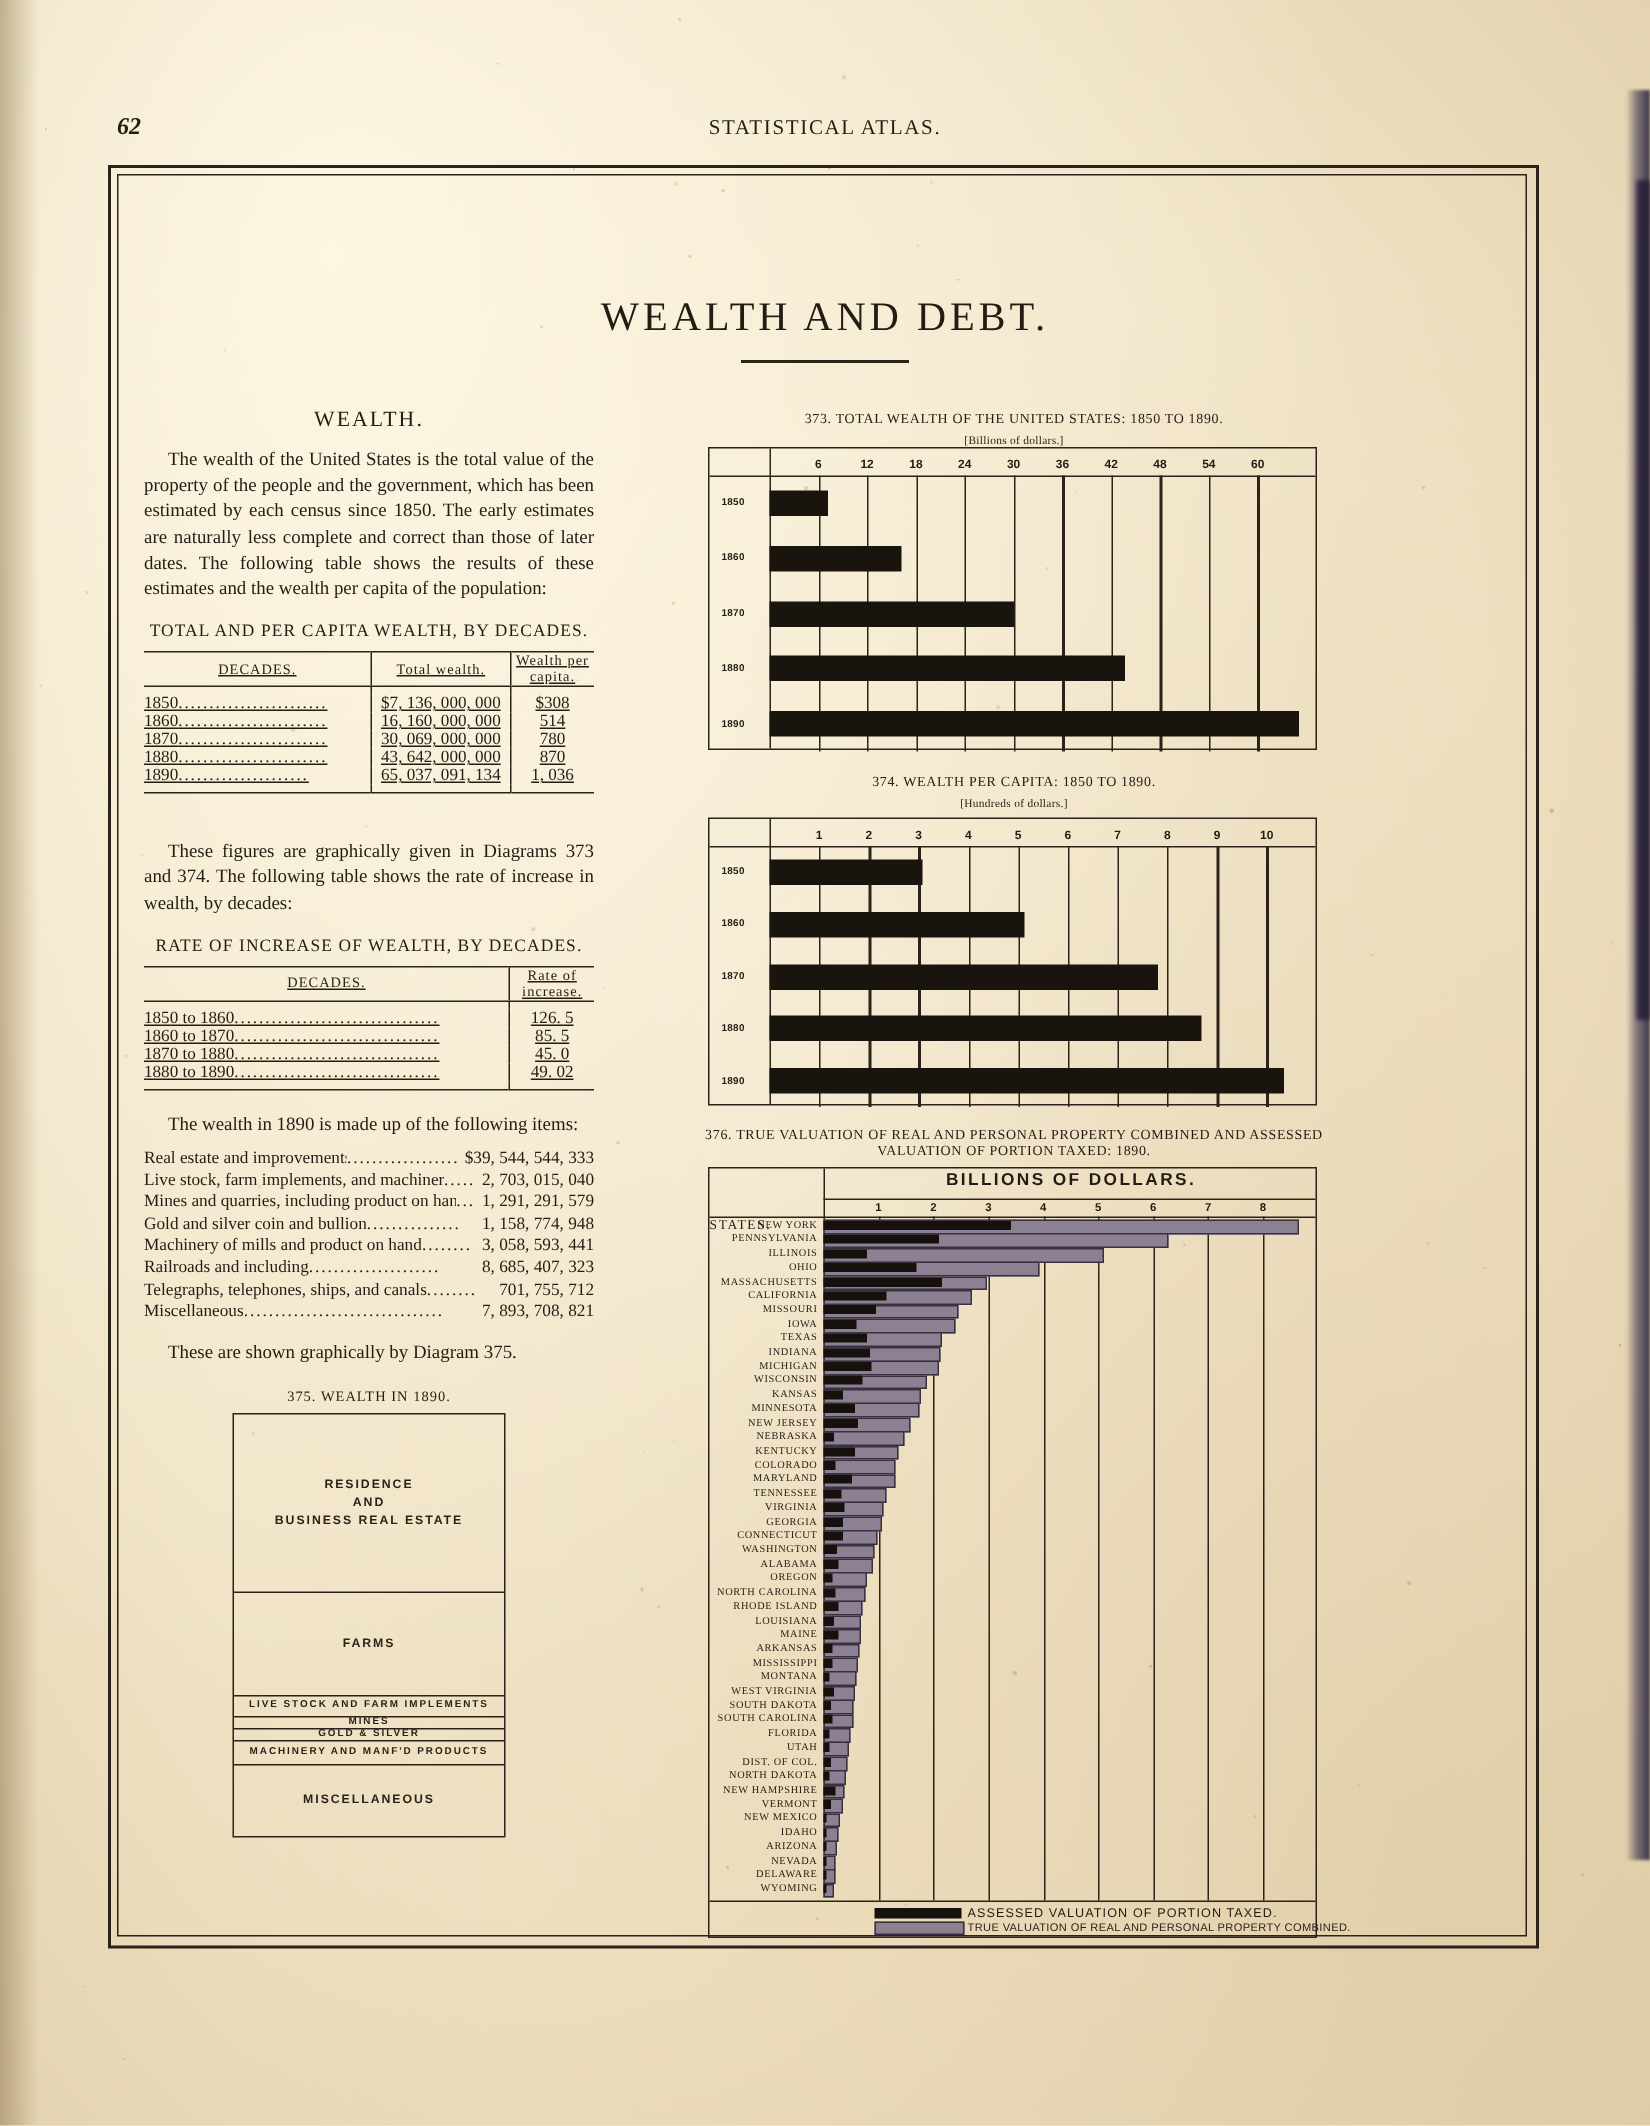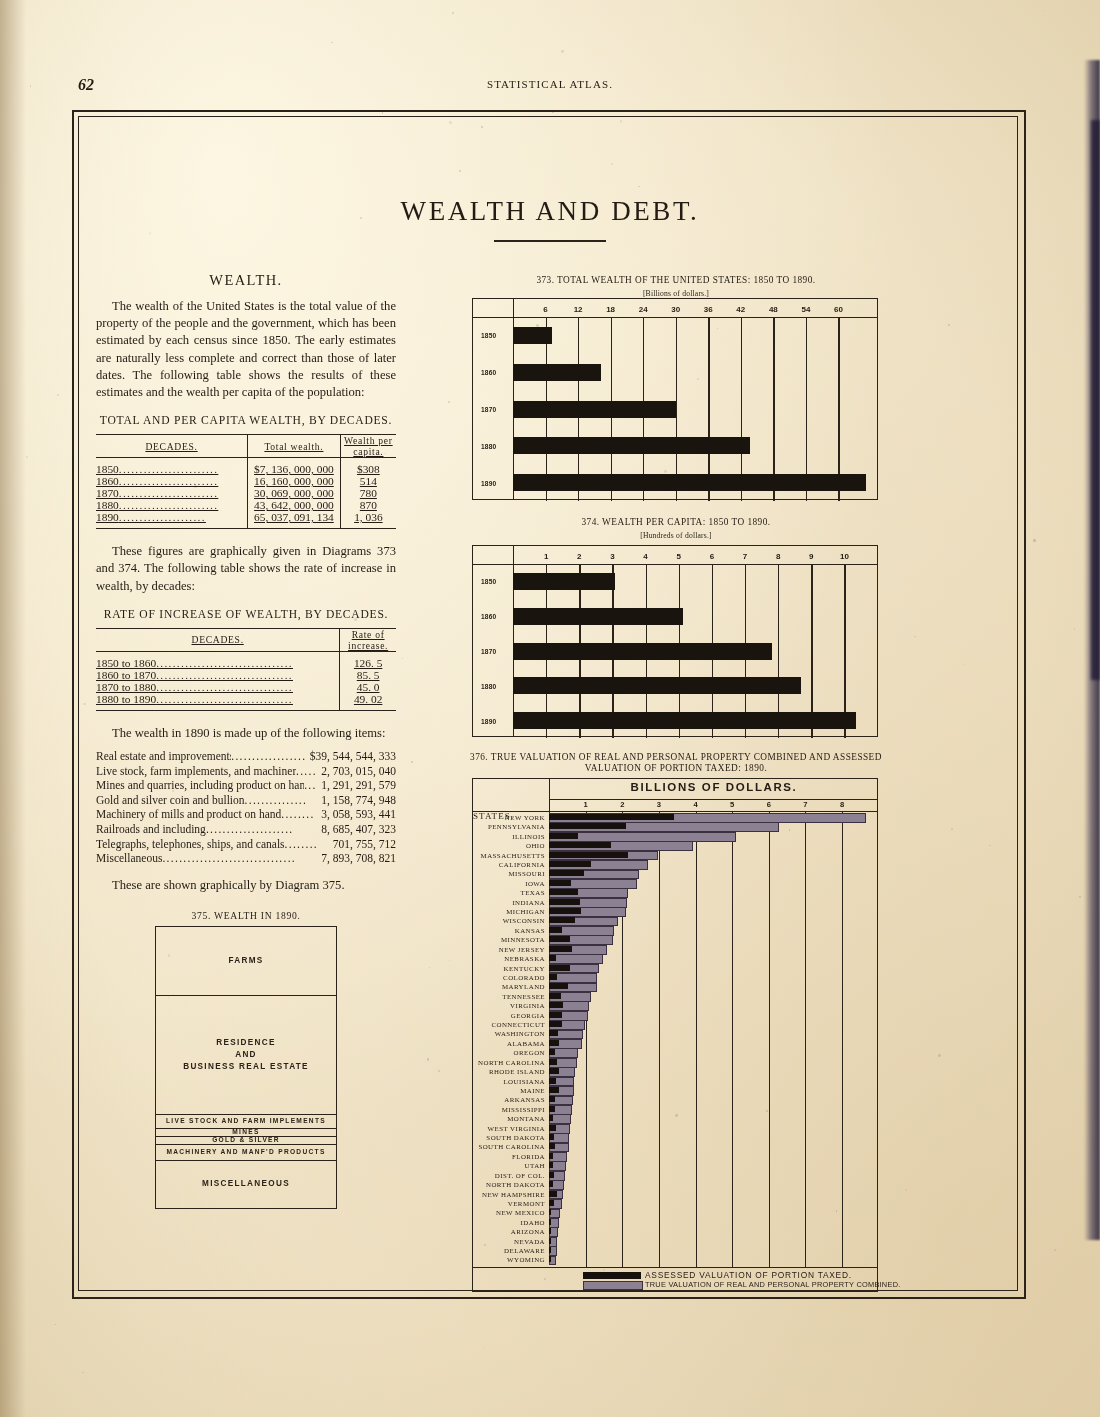--- a/index.html
+++ b/index.html
@@ -28,21 +28,21 @@
     filter:blur(1.1px);
   }
   #rightdark2{
     position:absolute;right:0;top:120px;width:9px;height:560px;
     background:rgba(28,22,48,.75);filter:blur(1.4px);
   }
   .speck{position:absolute;background:rgba(110,86,50,.40);border-radius:50%;}
 
   
   #folio{position:absolute;left:78px;top:76px;font-size:16px;font-style:italic;font-weight:bold;}
-  #running-head{position:absolute;left:0;right:0;top:78px;text-align:center;font-size:11px;letter-spacing:1.1px;}
+  #running-head{position:absolute;left:0;right:0;top:78px;text-align:center;font-size:14px;letter-spacing:1.1px;}
 
   #frame-outer{position:absolute;left:72px;top:110px;width:950px;height:1185px;border:2.2px solid #2b2319;}
   #frame-inner{position:absolute;left:78px;top:116px;width:938px;height:1173px;border:1px solid #2b2319;}
 
   #main-title{position:absolute;left:0;width:1100px;top:196px;text-align:center;
     font-size:27px;letter-spacing:2.6px;}
   #title-rule{position:absolute;left:494px;top:240px;width:112px;height:2.4px;background:#2b2319;}
 
   
   #left-col{position:absolute;left:96px;top:272px;width:300px;}
@@ -243,21 +243,21 @@
       <td class="c-num vl">1, 036</td>
     </tr>
     <tr class="spacer-row">
           <td></td>
           <td class="vl"></td>
           <td class="vl"></td>
         </tr>
   </tbody>
     </table>
 
-  <p class="para indent" style="margin-top:14px">These figures are graphically given in Diagrams 373 and 374. The following table shows the rate of increase in wealth, by decades:</p>
+  <p class="para indent" style="margin-top:30px">These figures are graphically given in Diagrams 373 and 374. The following table shows the rate of increase in wealth, by decades:</p>
 
   <div class="tbl-cap">RATE OF INCREASE OF WEALTH, BY DECADES.</div>
   <table class="atlas tb-wrap">
     <tbody>
         <tr class="hdr-row">
       <td style="width:244px">DECADES.</td>
       <td class="vl" style="width:56px">Rate of increase.</td>
     </tr>
     <tr class="spacer-row">
           <td></td>
@@ -328,27 +328,27 @@
         <span class="lbl">Miscellaneous</span>
         <span class="dots" style="flex: 1 1 auto; overflow: hidden; white-space: nowrap;">................................</span>
         <span class="val">7, 893, 708, 821</span>
       </div>
     </div>
 
   <p class="para indent" style="margin-top:11px">These are shown graphically by Diagram 375.</p>
 
   <div id="cap375">375. WEALTH IN 1890.</div>
   <div id="d375">
-      <div class="blk" style="height: 68px;">
-        <div style="white-space: pre-line;">FARMS</div>
-      </div>
       <div class="blk" style="height: 118px;">
         <div style="white-space: pre-line;">RESIDENCE
 AND
 BUSINESS REAL ESTATE</div>
+      </div>
+      <div class="blk" style="height: 68px;">
+        <div style="white-space: pre-line;">FARMS</div>
       </div>
       <div class="blk" style="height: 13px; font-size: 6.6px;">
         <div style="white-space: pre-line;">LIVE STOCK AND FARM IMPLEMENTS</div>
       </div>
       <div class="blk" style="height: 7px; font-size: 6.6px;">
         <div style="white-space: pre-line;">MINES</div>
       </div>
       <div class="blk" style="height: 7px; font-size: 6.6px;">
         <div style="white-space: pre-line;">GOLD &amp; SILVER</div>
       </div>

